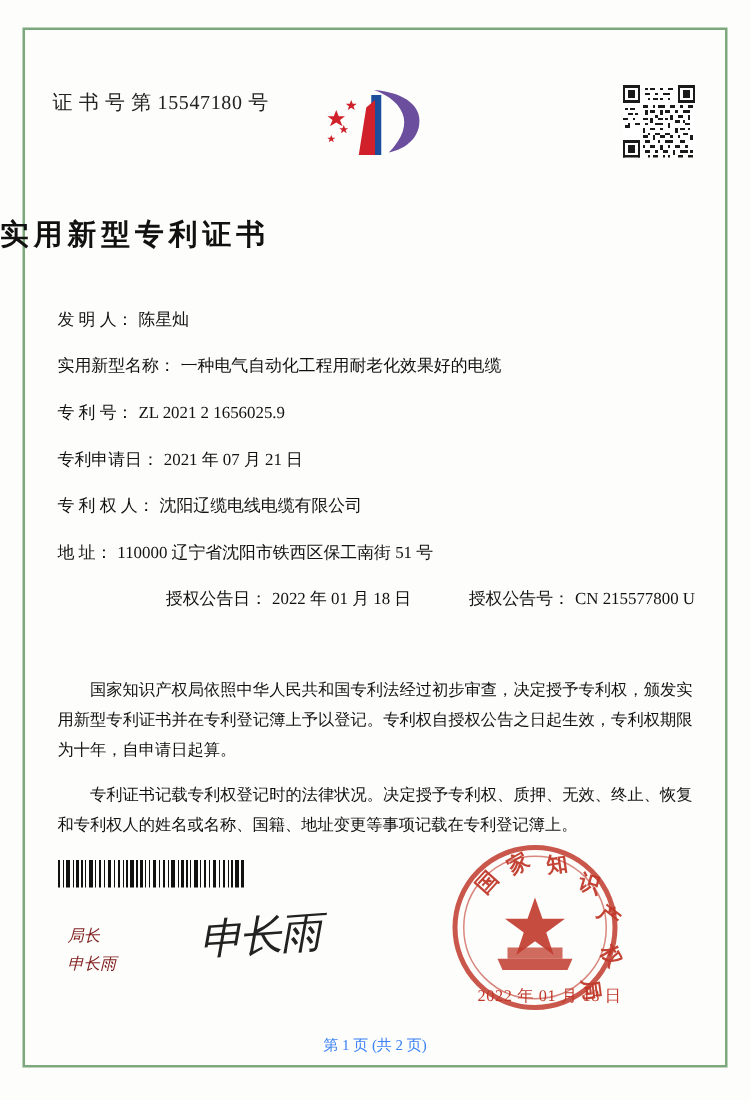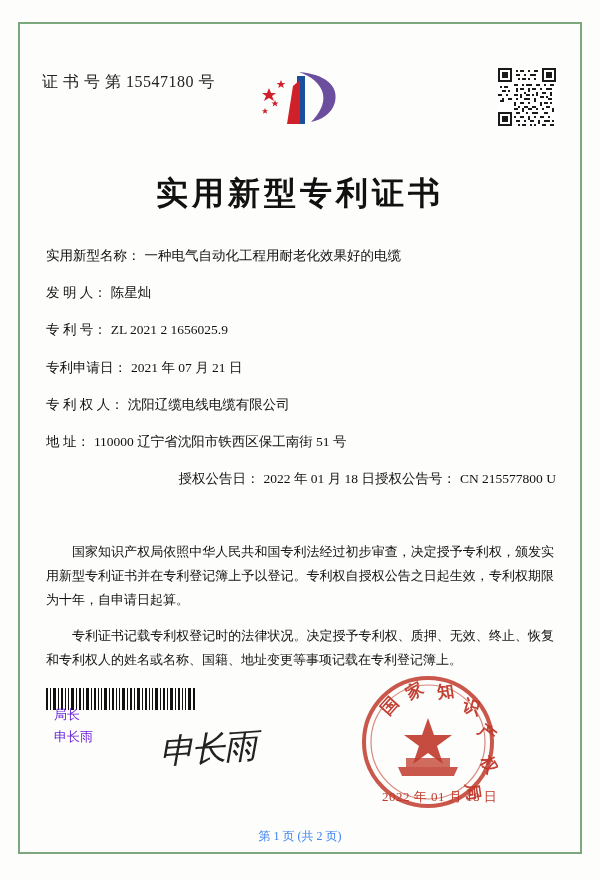--- a/index.html
+++ b/index.html
@@ -54,22 +54,21 @@
     left: 255px;
     top: 68px;
     width: 90px;
     height: 62px;
   }
   .title {
     position: absolute;
     left: 0;
     top: 172px;
     width: 600px;
-    text-align: center;
-    font-size: 32px;
+    font-size: 23px;
     font-weight: bold;
     letter-spacing: 4px;
     font-family: "Liberation Serif", "DejaVu Serif", serif;
     color: #111;
   }
   .fields {
     position: absolute;
     left: 46px;
     top: 248px;
     width: 510px;
@@ -87,20 +86,21 @@
     flex: 0 0 auto;
   }
   .field-value {
     color: #111;
     margin-left: 4px;
   }
   .field-row.two-col {
     justify-content: flex-end;
   }
   .col2 {
+    margin-left: 46px;
     display: flex;
     align-items: baseline;
     white-space: nowrap;
   }
   .paragraphs {
     position: absolute;
     left: 46px;
     top: 528px;
     width: 508px;
     font-size: 13px;
@@ -116,24 +116,25 @@
   .barcode {
     position: absolute;
     left: 46px;
     top: 688px;
     width: 150px;
     height: 22px;
   }
   .sign-block {
     position: absolute;
     left: 54px;
-    top: 704px;
+    top: 738px;
     font-size: 13px;
     line-height: 1.7;
-    color: #6d28d9;
+    color: #7f1d1d;
+    font-style: italic;
   }
   .signature {
     position: absolute;
     left: 160px;
     top: 725px;
     width: 130px;
     height: 58px;
     font-family: "Liberation Serif", "DejaVu Serif", serif;
     font-size: 34px;
     color: #222;
@@ -304,26 +305,26 @@
         <polygon points="20,32 21,34.5 23.6,34.5 21.5,36 22.3,38.6 20,37 17.7,38.6 18.5,36 16.4,34.5 19,34.5"></polygon>
         <polygon points="10,40 10.9,42.2 13.2,42.2 11.3,43.6 12,45.8 10,44.4 8,45.8 8.7,43.6 6.8,42.2 9.1,42.2"></polygon>
       </g>
     </svg>
   </div>
 
   <div class="title">实用新型专利证书</div>
 
   <div class="fields">
     <div class="field-row">
+      <span class="field-label">发  明  人：</span>
+      <span class="field-value">陈星灿</span>
+    </div>
+    <div class="field-row">
       <span class="field-label">实用新型名称：</span>
       <span class="field-value">一种电气自动化工程用耐老化效果好的电缆</span>
-    </div>
-    <div class="field-row">
-      <span class="field-label">发  明  人：</span>
-      <span class="field-value">陈星灿</span>
     </div>
     <div class="field-row">
       <span class="field-label">专 利  号：</span>
       <span class="field-value">ZL 2021 2 1656025.9</span>
     </div>
     <div class="field-row">
       <span class="field-label">专利申请日：</span>
       <span class="field-value">2021 年 07 月 21 日</span>
     </div>
     <div class="field-row">

